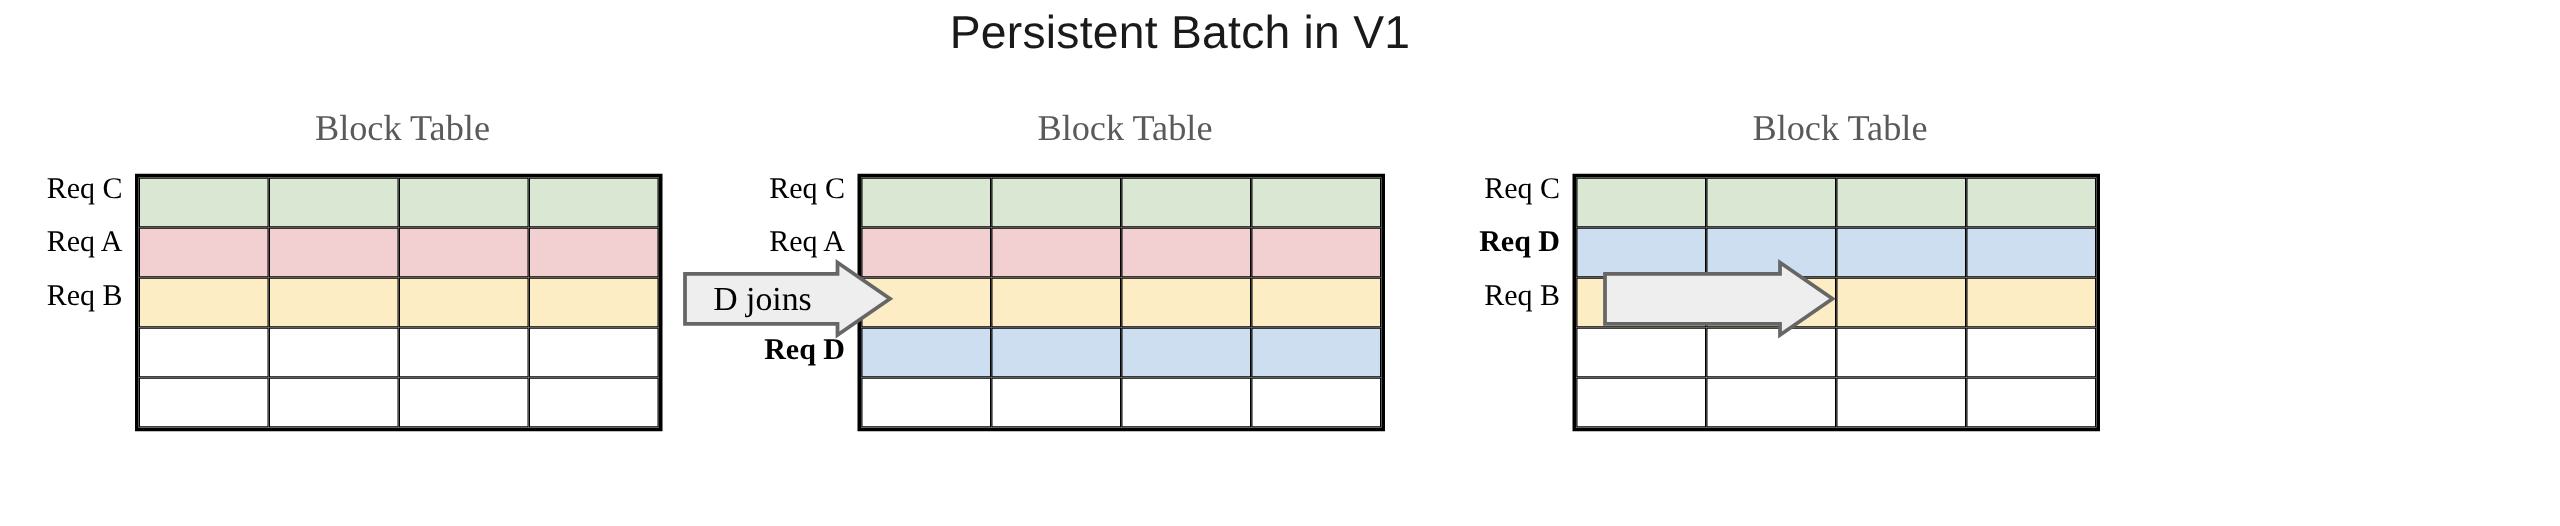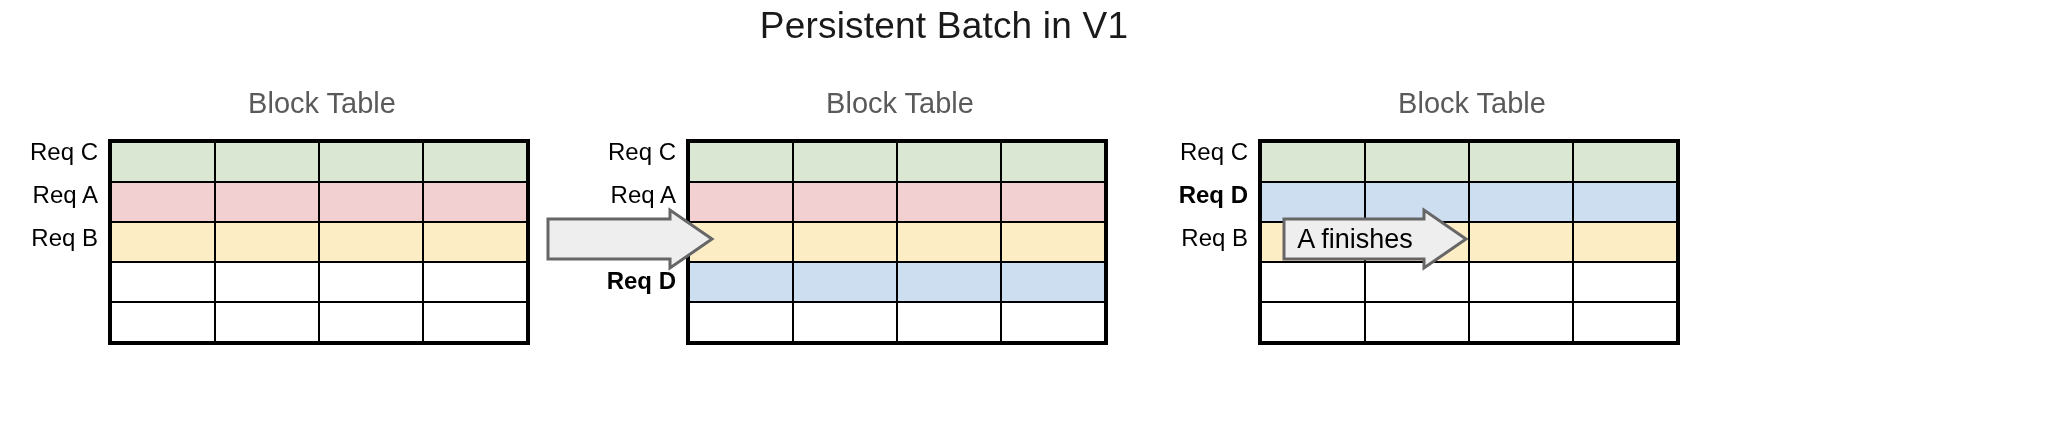--- a/index.html
+++ b/index.html
@@ -30,20 +30,21 @@
     letter-spacing: 0.2px;
   }
 
   
   #flow {
     position: absolute;
     top: 78px;
     left: 0;
     width: 2048px;
     height: 340px;
+    font-family: Liberation Serif, serif;
   }
 
   .panel {
     position: absolute;
     top: 0;
   }
   .panel-0 { left: 0px;    width: 540px; }
   .panel-1 { left: 578px;  width: 545px; }
   .panel-2 { left: 1150px; width: 560px; }
 
@@ -256,20 +257,20 @@
             <div class="grid-cell" style="background: rgb(255, 255, 255);"></div>
             <div class="grid-cell" style="background: rgb(255, 255, 255);"></div>
           </div>
         </div>
       </div>
     </div>
     <div class="transition transition-0" style="left: 546px; width: 168px;">
       <svg class="arrow-svg" width="168" height="62" viewBox="0 0 168 62">
         <path d="M 2 11 L 124 11 L 124 2 L 166 31 L 124 60 L 124 51 L 2 51 Z" fill="#eeeeee" stroke="#666666" stroke-width="3" stroke-linejoin="miter"></path>
       </svg>
+      <div class="arrow-label" style="width: 128px;">D joins</div>
     </div>
     <div class="transition transition-1" style="left: 1282px; width: 186px;">
       <svg class="arrow-svg" width="186" height="62" viewBox="0 0 186 62">
         <path d="M 2 11 L 142 11 L 142 2 L 184 31 L 142 60 L 142 51 L 2 51 Z" fill="#eeeeee" stroke="#666666" stroke-width="3" stroke-linejoin="miter"></path>
       </svg>
-      <div class="arrow-label" style="width: 146px;">A finishes</div>
     </div>
   </div>
 
 </body></html>

